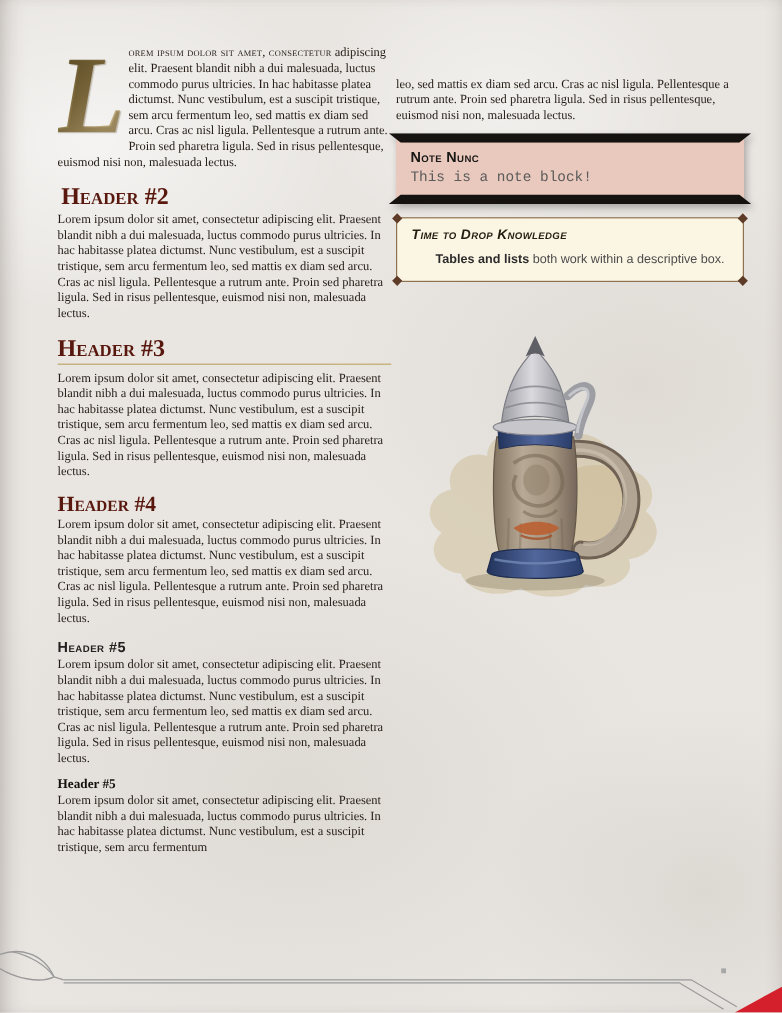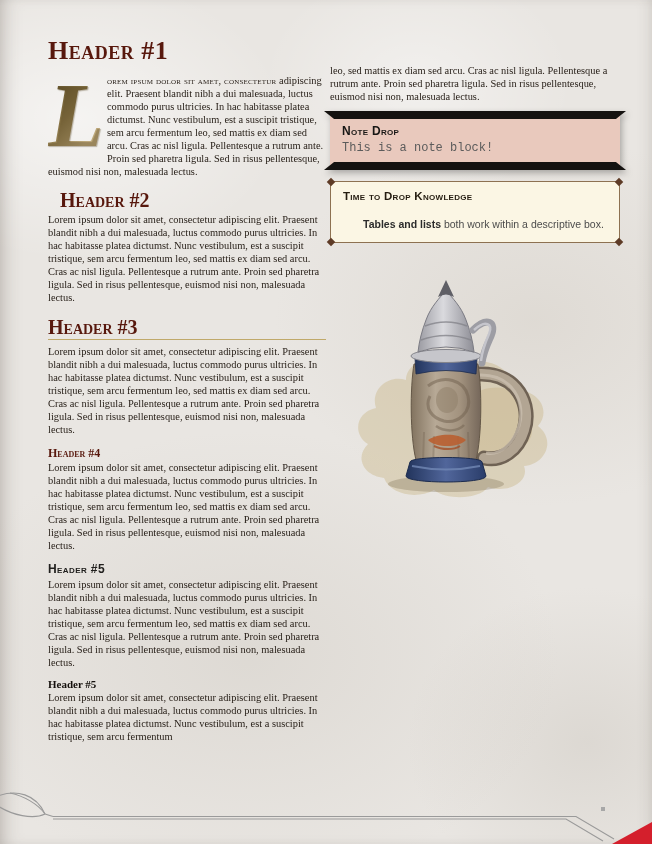--- a/index.html
+++ b/index.html
@@ -24,23 +24,23 @@
     box-shadow:inset 14px 0 22px -16px rgba(70,60,50,.45), inset -10px 0 18px -14px rgba(70,60,50,.3);
     font-family:"Liberation Serif", serif;
   }
   .col{position:absolute;top:38px;}
   .col-left{left:48px;width:278px;}
   .col-right{left:330px;width:290px;padding-top:26px;}
   p.body{margin:0;font-size:10.4px;line-height:13px;color:var(--color-body_text);}
   p.cont{margin-bottom:13px;}
   h1,h2,h3,h4{font-family:"Liberation Serif",serif;font-variant:small-caps;color:var(--color-header);}
   h1{font-size:26px;font-weight:700;margin:0 0 10px;letter-spacing:.5px;line-height:1;}
-  h2{font-size:20px;font-weight:700;margin:12px 12px 3px;line-height:1;}
+  h2{font-size:20px;font-weight:700;margin:12px 3px 3px;line-height:1;}
   h3{font-size:20px;font-weight:700;margin:12px 0 5px;line-height:1.1;border-bottom:1.6px solid var(--color-gold);padding-bottom:1px;}
-  h4{font-size:12px;font-weight:700;margin:11px 0 2px;line-height:1;}
+  h4{font-size:18px;font-weight:700;margin:11px 0 2px;line-height:1;}
   h5{font-family:"Liberation Sans",sans-serif;font-variant:small-caps;font-size:12px;font-weight:700;color:#21201e;margin:11px 0 3px;line-height:1;letter-spacing:.4px;}
   h6{font-family:"Liberation Serif",serif;font-size:11px;font-weight:700;color:#14100c;margin:9px 0 0;line-height:1.2;}
   .dropcap{
     float:left;width:54px;height:76px;margin:3px 5px 0 0;
     font-family:"Liberation Serif",serif;font-style:italic;font-weight:700;
     font-size:92px;line-height:76px;color:var(--color-dropcap_gold);
     text-shadow:1px 1px 1px rgba(80,62,30,.35);
   }
   @supports (-webkit-background-clip:text){
     .dropcap{
@@ -57,37 +57,36 @@
   .note-bar.bottom{bottom:-5px;}
   .note-title{font-family:"Liberation Sans",sans-serif;font-variant:small-caps;font-weight:700;font-size:12px;color:#181715;letter-spacing:.3px;margin-bottom:2px;}
   .note-body{font-family:Liberation Mono, monospace;font-size:12px;color:#5b5b5b;line-height:1.35;}
   
   .descbox{position:relative;background:var(--color-desc_bg);border:1px solid #8d7151;padding:8px 12px 10px;margin:0 0 18px;}
   .corner-dot{position:absolute;width:6px;height:6px;background:#5e3b26;transform:rotate(45deg);}
   .corner-dot.tl{top:-3px;left:-3px;}
   .corner-dot.tr{top:-3px;right:-3px;}
   .corner-dot.bl{bottom:-3px;left:-3px;}
   .corner-dot.br{bottom:-3px;right:-3px;}
-  .desc-title{font-family:"Liberation Sans",sans-serif;font-variant:small-caps;font-weight:700;font-size:11.5px;color:#241c10;letter-spacing:.3px;margin-bottom:14px;}
+  .desc-title{font-family:"Liberation Sans",sans-serif;font-variant:small-caps;font-weight:700;font-size:11.5px;color:#241c10;letter-spacing:.3px;margin-bottom:6px;font-style:italic;}
   .desc-p{font-family:"Liberation Sans",sans-serif;font-size:10.5px;color:#4c4c4c;line-height:1.55;margin:0;}
   .desc-p.indent{text-indent:12px;}
   .desc-p b{color:#2c2c2c;margin-left:8px;}
   
   .stein{position:absolute;left:340px;top:268px;width:240px;height:234px;}
   .stein svg{display:block;width:100%;height:100%;}
   
   .footer{position:absolute;left:0;top:784px;width:652px;height:60px;display:block;}
 </style>
 </head>
 <body>
 
 <div class="page">
 
   <div class="col col-left">
-    <h1>Header #1</h1>
     <p class="body"><span class="dropcap">L</span><span class="smallcaps">orem ipsum dolor sit amet, consectetur</span><span> adipiscing elit. Praesent blandit nibh a dui malesuada, luctus commodo purus ultricies. In hac habitasse platea dictumst. Nunc vestibulum, est a suscipit tristique, sem arcu fermentum leo, sed mattis ex diam sed arcu. Cras ac nisl ligula. Pellentesque a rutrum ante. Proin sed pharetra ligula. Sed in risus pellentesque, euismod nisi non, malesuada lectus.</span></p>
 
     <h2>Header #2</h2>
     <p class="body">Lorem ipsum dolor sit amet, consectetur adipiscing elit. Praesent blandit nibh a dui malesuada, luctus commodo purus ultricies. In hac habitasse platea dictumst. Nunc vestibulum, est a suscipit tristique, sem arcu fermentum leo, sed mattis ex diam sed arcu. Cras ac nisl ligula. Pellentesque a rutrum ante. Proin sed pharetra ligula. Sed in risus pellentesque, euismod nisi non, malesuada lectus.</p>
 
     <h3>Header #3</h3>
     <p class="body">Lorem ipsum dolor sit amet, consectetur adipiscing elit. Praesent blandit nibh a dui malesuada, luctus commodo purus ultricies. In hac habitasse platea dictumst. Nunc vestibulum, est a suscipit tristique, sem arcu fermentum leo, sed mattis ex diam sed arcu. Cras ac nisl ligula. Pellentesque a rutrum ante. Proin sed pharetra ligula. Sed in risus pellentesque, euismod nisi non, malesuada lectus.</p>
 
     <h4>Header #4</h4>
     <p class="body">Lorem ipsum dolor sit amet, consectetur adipiscing elit. Praesent blandit nibh a dui malesuada, luctus commodo purus ultricies. In hac habitasse platea dictumst. Nunc vestibulum, est a suscipit tristique, sem arcu fermentum leo, sed mattis ex diam sed arcu. Cras ac nisl ligula. Pellentesque a rutrum ante. Proin sed pharetra ligula. Sed in risus pellentesque, euismod nisi non, malesuada lectus.</p>
@@ -100,21 +99,21 @@
   </div>
 
   <div class="col col-right">
     <p class="body cont">leo, sed mattis ex diam sed arcu. Cras ac nisl ligula. Pellentesque a rutrum ante. Proin sed pharetra ligula. Sed in risus pellentesque, euismod nisi non, malesuada lectus.</p>
 
     <div class="note">
       <svg class="note-bar top" viewBox="0 0 300 8" preserveAspectRatio="none" aria-hidden="true">
           <polygon points="0,0 300,0 290,8 10,8" fill="#151210"></polygon>
         </svg>
       <div class="note-inner">
-        <div class="note-title">Note Drop</div>
+        <div class="note-title">Note Nunc</div>
         <div class="note-body">This is a note block!</div>
       </div>
       <svg class="note-bar bottom" viewBox="0 0 300 8" preserveAspectRatio="none" aria-hidden="true">
           <polygon points="10,0 290,0 300,8 0,8" fill="#151210"></polygon>
         </svg>
     </div>
 
     <div class="descbox">
       <div class="corner-dot tl"></div>
       <div class="corner-dot tr"></div>

